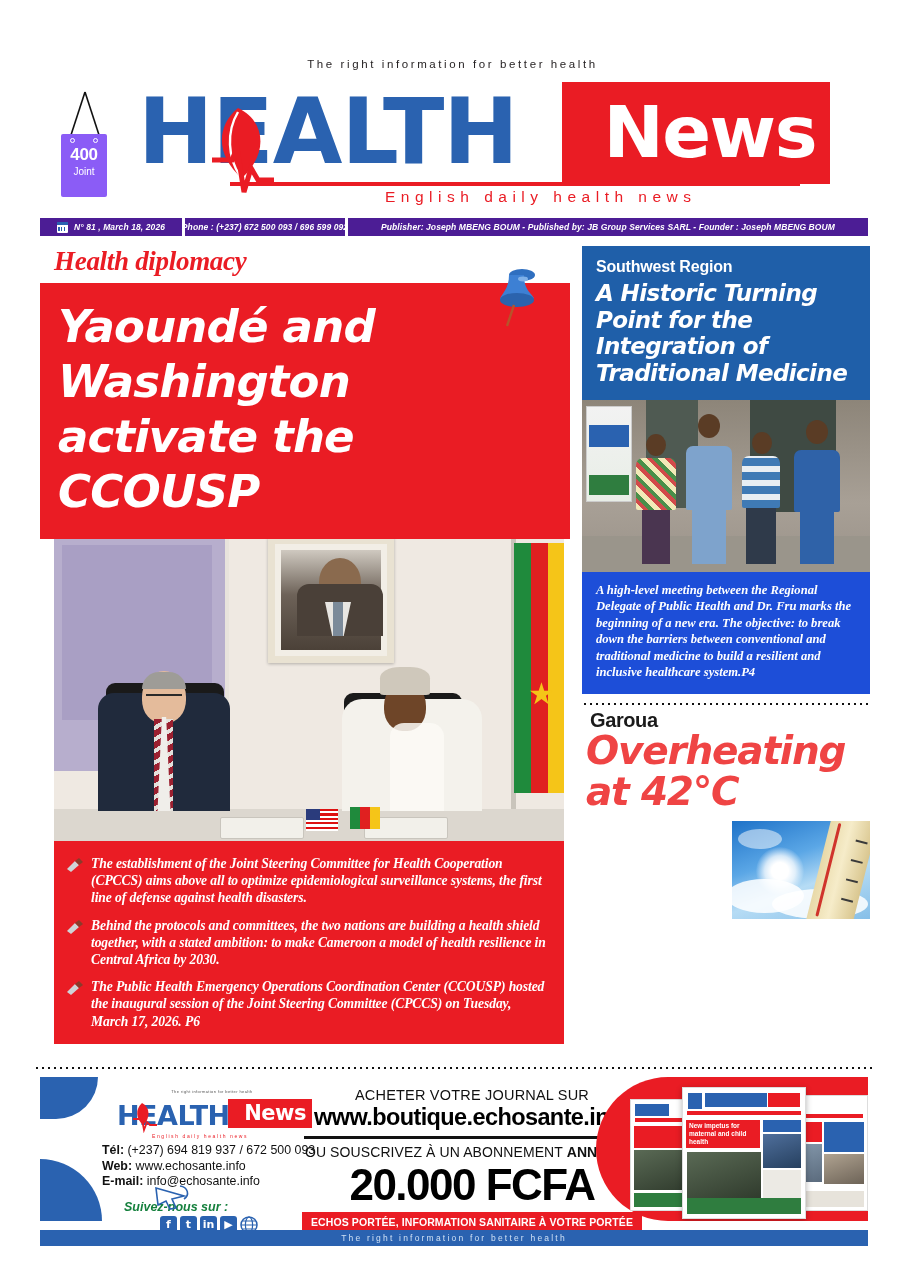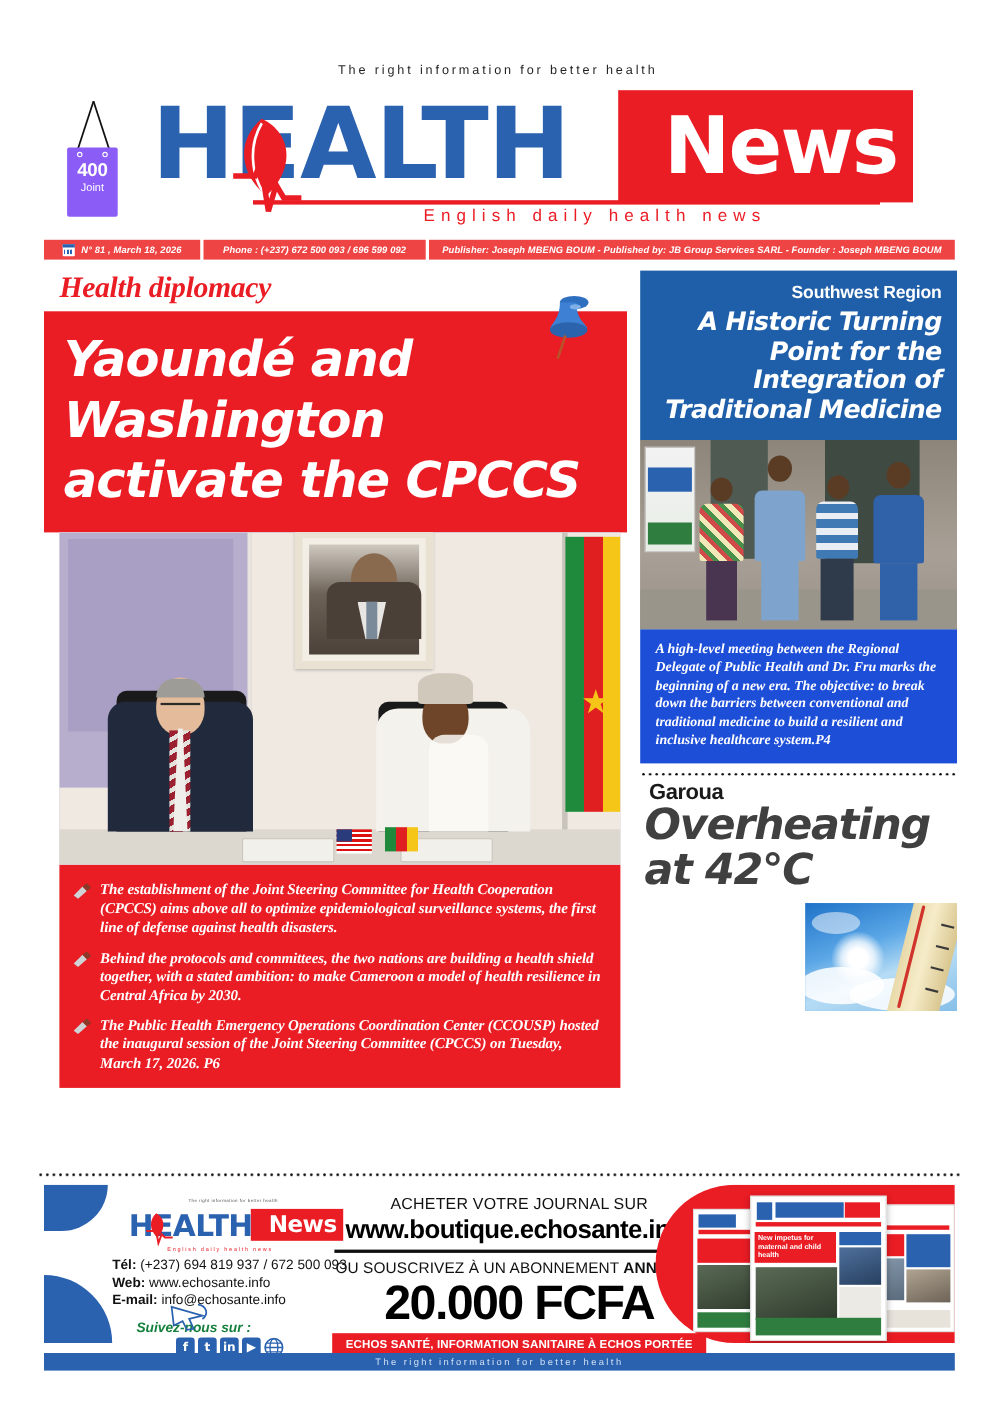--- a/index.html
+++ b/index.html
@@ -73,27 +73,27 @@
     color: #ea1c24; font-weight: 500;
   }
 
   
   .info-bar {
     position: absolute; left: 40px; top: 218px;
     width: 828px; height: 18px;
     display: flex; gap: 3px;
   }
   .info-cell {
-    background: #ef4444; color: #fff;
+    background: #4c1d95; color: #fff;
     font-size: 8.5px; font-style: italic; font-weight: bold;
     display: flex; align-items: center; justify-content: center;
     letter-spacing: 0.1px; white-space: nowrap;
   }
   .info-cell.c1 { width: 142px; gap: 6px; }
-  .info-cell.c2 { width: 202px; }
+  .info-cell.c2 { width: 160px; }
   .info-cell.c3 { flex: 1; }
   .cal-icon {
     width: 11px; height: 11px; background: #fff; border-radius: 1px;
     position: relative; flex: 0 0 auto;
   }
   .cal-icon::before {
     content: ""; position: absolute; left: 0; top: 0; right: 0; height: 3px; background: #2a62b0;
   }
   .cal-icon::after {
     content: ""; position: absolute; left: 1.5px; top: 5px; right: 1.5px; bottom: 1.5px;
@@ -137,42 +137,42 @@
   .bullet { display: flex; gap: 5px; margin-bottom: 10px; }
   .bullet:last-child { margin-bottom: 0; }
   .bullet-icon { flex: 0 0 auto; width: 20px; height: 16px; margin-top: 2px; }
   .bullet-text {
     font-size: 13.6px; font-style: italic; font-weight: bold;
     line-height: 17.2px; font-family: "Liberation Serif", serif;
     letter-spacing: -0.1px;
   }
 
   
-  .sw-box { background: #1f5fa9; color: #fff; padding: 12px 14px 14px 14px; text-align: right; }
+  .sw-box { background: #1f5fa9; color: #fff; padding: 12px 14px 14px 14px; }
   .sw-kicker { font-size: 16px; font-weight: bold; margin-bottom: 4px; letter-spacing: -0.2px; }
   .sw-headline {
     font-size: 23px; font-weight: bold; font-style: italic;
     line-height: 26.5px; font-family: "DejaVu Sans", sans-serif;
     letter-spacing: -0.6px;
   }
   .sw-photo { width: 288px; height: 172px; background: #9a9b86; overflow: hidden; position: relative; }
   .sw-caption {
     background: #1d4ed8; color: #fff;
     padding: 10px 14px 14px 14px;
     font-size: 12.6px; font-style: italic; font-weight: bold;
     line-height: 16.4px; font-family: "Liberation Serif", serif;
   }
   .dotted-sep {
     height: 6px; margin: 5px 0 4px 0;
     background-image: radial-gradient(circle, #111 1.1px, transparent 1.3px);
     background-size: 6px 6px; background-position: 0 2px; background-repeat: repeat-x;
   }
   .gar-kicker { font-size: 20px; font-weight: bold; color: #1a1a1a; letter-spacing: -0.4px; padding-left: 8px; margin-top: 2px; }
   .gar-headline {
-    font-size: 39px; font-weight: bold; font-style: italic; color: #404040;
+    font-size: 39px; font-weight: bold; font-style: italic; color: #ef4444;
     line-height: 41px; letter-spacing: -1.2px; padding-left: 4px;
     font-family: "DejaVu Sans", sans-serif; margin-top: -2px;
   }
   .gar-body {
     margin-top: 7px; padding-left: 4px;
     font-size: 12.8px; font-style: italic; line-height: 16.4px;
     color: #111; font-family: "Liberation Serif", serif;
   }
   .gar-photo {
     float: right; width: 138px; height: 98px; margin: 2px 0 3px 7px;
@@ -360,21 +360,21 @@
     <div class="info-cell c3">Publisher: Joseph MBENG BOUM   -   Published by: JB Group Services SARL -  Founder : Joseph MBENG BOUM</div>
   </div>
 
   <div class="content">
 
     <div class="left-col">
 
       <div class="kicker">Health diplomacy</div>
 
       <div class="lead-headline-box">
-        <div class="lead-headline">Yaoundé and Washington activate the CPCCS</div>
+        <div class="lead-headline">Yaoundé and Washington activate the CCOUSP</div>
         <svg class="pin" viewBox="0 0 56 66">
           <ellipse cx="30" cy="10" rx="13" ry="6" fill="#2f6fc0"></ellipse>
           <path d="M17 10 C17 24, 10 28, 8 34 C14 40, 34 40, 42 33 C38 27, 32 24, 32 10 Z" fill="#3d80d4"></path>
           <ellipse cx="25" cy="35" rx="17" ry="7" fill="#2b63ad"></ellipse>
           <path d="M22 40 L15 61" stroke="#b8532a" stroke-width="2.4" fill="none"></path>
           <ellipse cx="31" cy="14" rx="5" ry="2.4" fill="#7fb0e8"></ellipse>
         </svg>
       </div>
 
       <div class="lead-photo">
@@ -561,21 +561,21 @@
     </div>
 
     <div class="ad-mid">
       <div class="ad-l1">ACHETER VOTRE JOURNAL SUR</div>
       <div class="ad-l2">www.boutique.echosante.info</div>
       <div class="ad-rule"></div>
       <div class="ad-l3">
         <span>OU SOUSCRIVEZ À UN ABONNEMENT </span><b>ANNUEL</b><span> À</span>
       </div>
       <div class="ad-l4">20.000 FCFA</div>
-      <div class="ad-l5">ECHOS SANTÉ, INFORMATION SANITAIRE À ECHOS PORTÉE</div>
+      <div class="ad-l5">ECHOS PORTÉE, INFORMATION SANITAIRE À VOTRE PORTÉE</div>
     </div>
 
     <div class="ad-right">
       <div class="papers">
         <div class="paper" style="left:0;top:12px;width:108px;height:112px;">
           <div class="ph-blue" style="left:4px;top:4px;width:34px;height:12px;"></div>
           <div class="ph-red" style="top:18px;height:4px;"></div>
           <div class="ph-hl" style="top:26px;width:62px;height:22px;"></div>
           <div class="ph-img" style="left:3px;top:50px;width:62px;height:40px;"></div>
           <div class="ph-blue" style="right:3px;top:26px;width:36px;height:34px;"></div>

